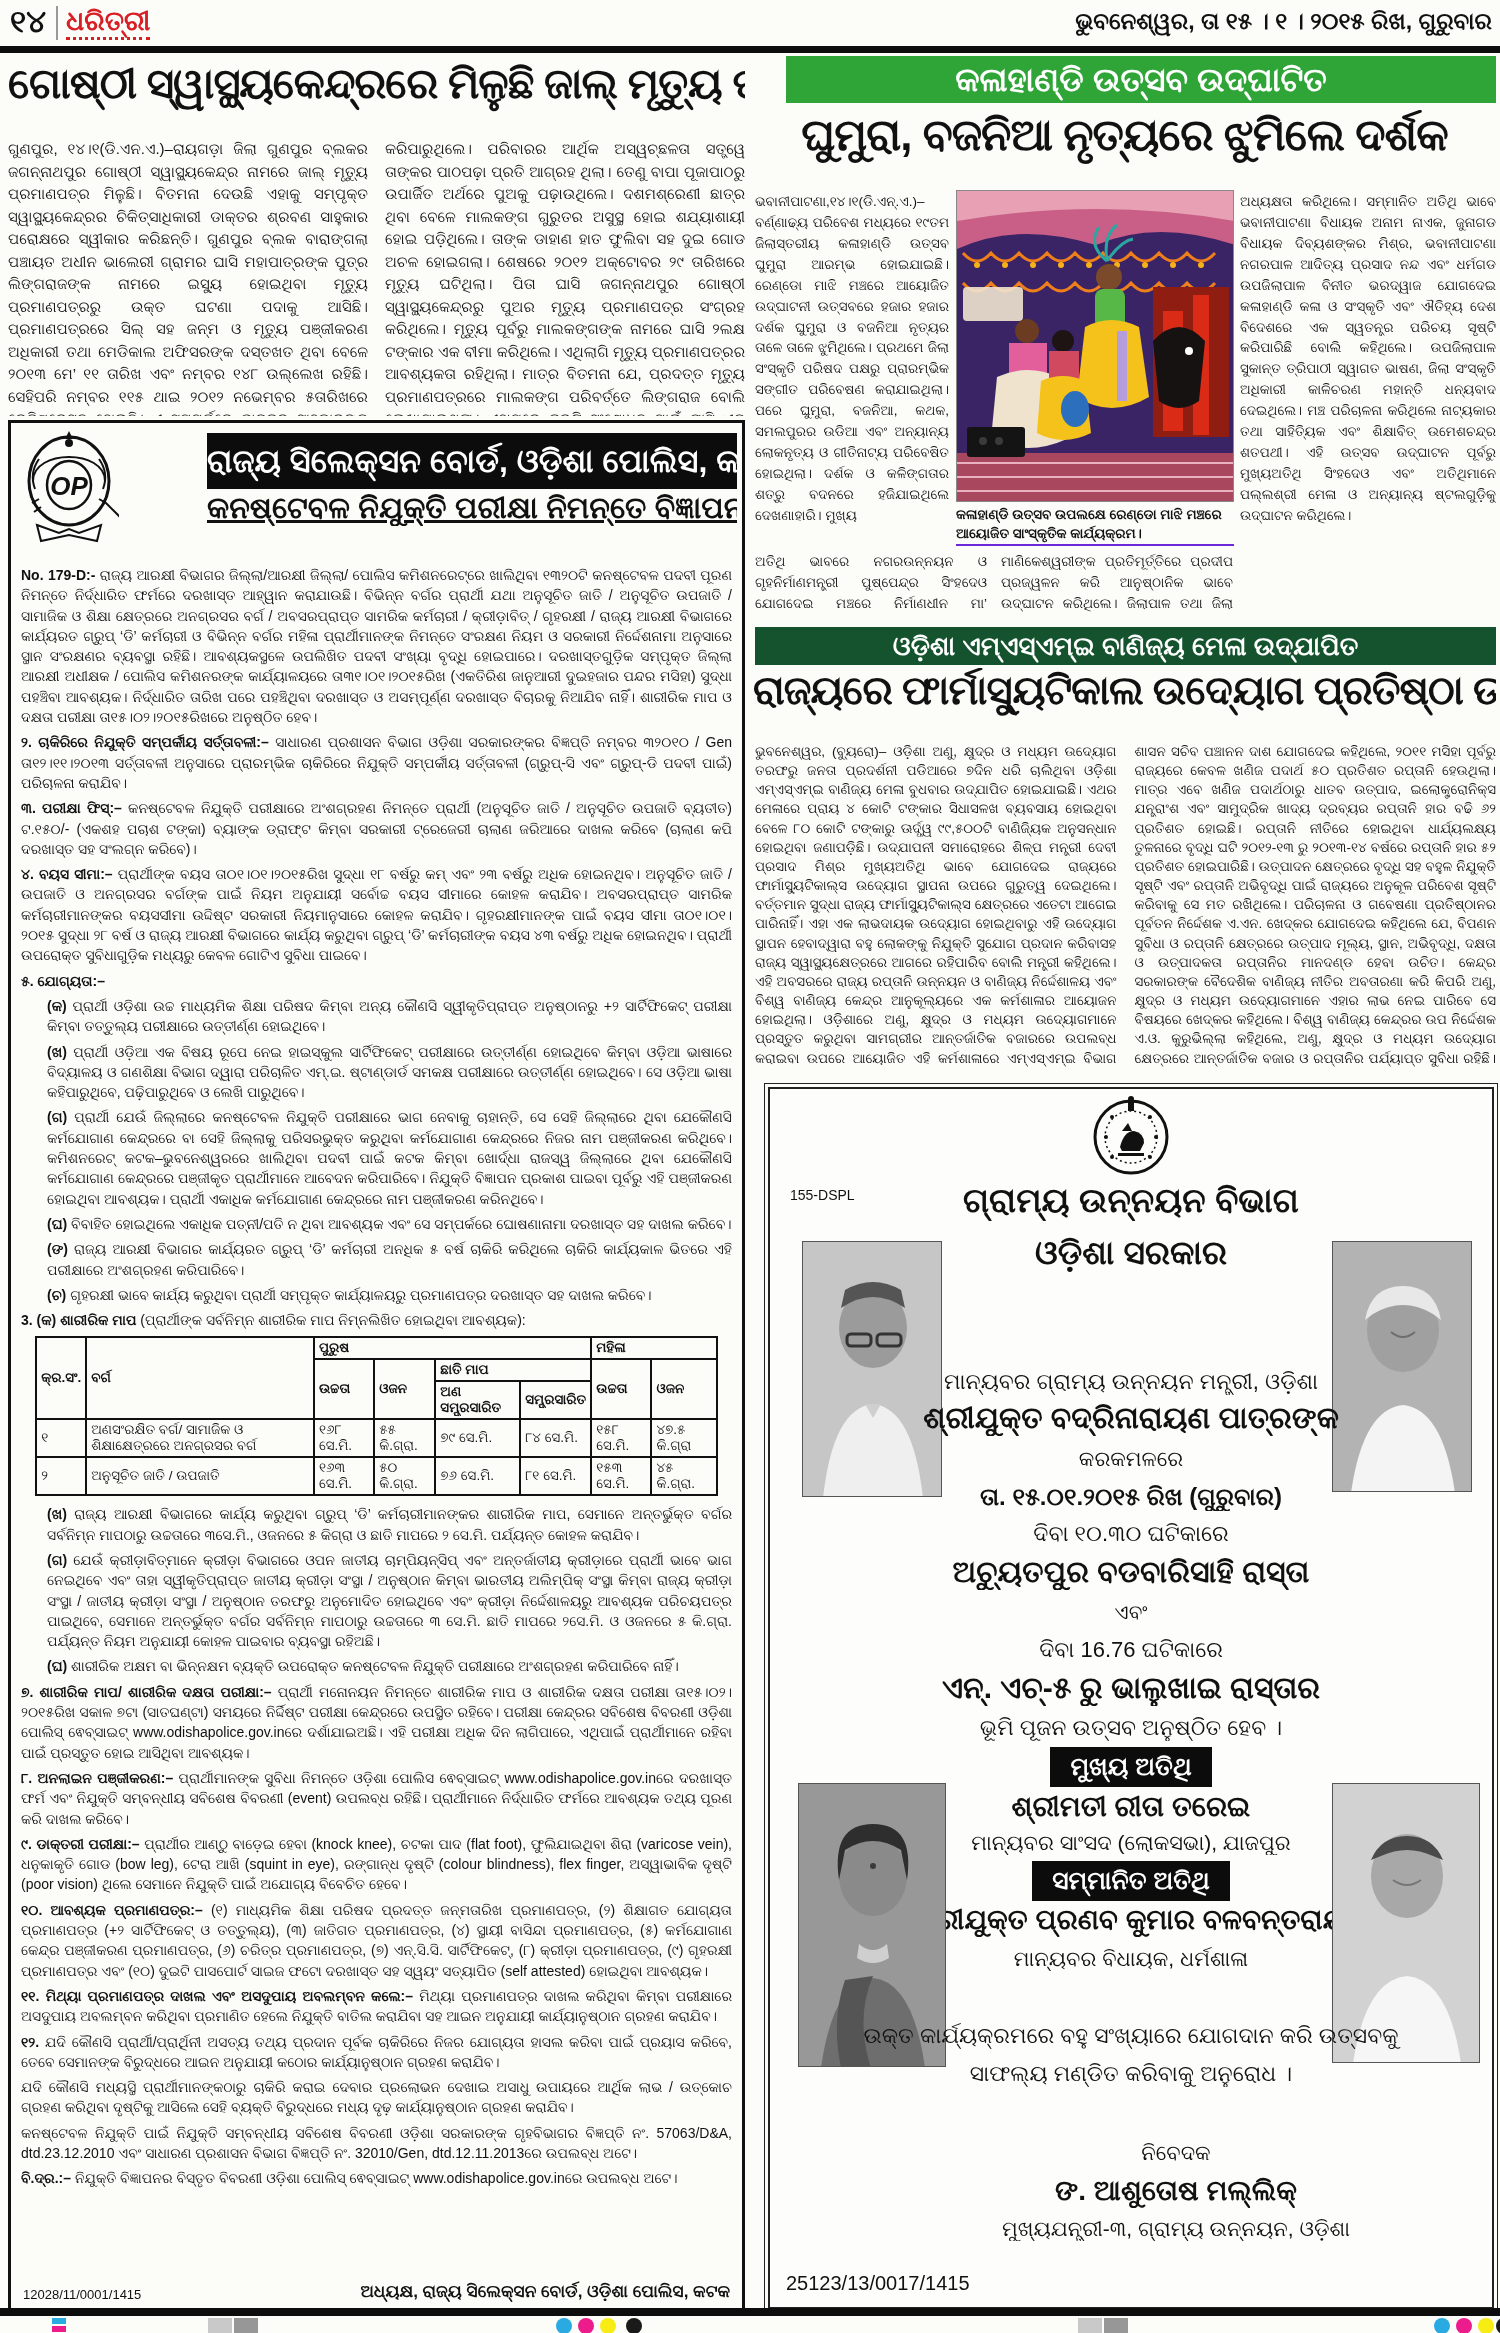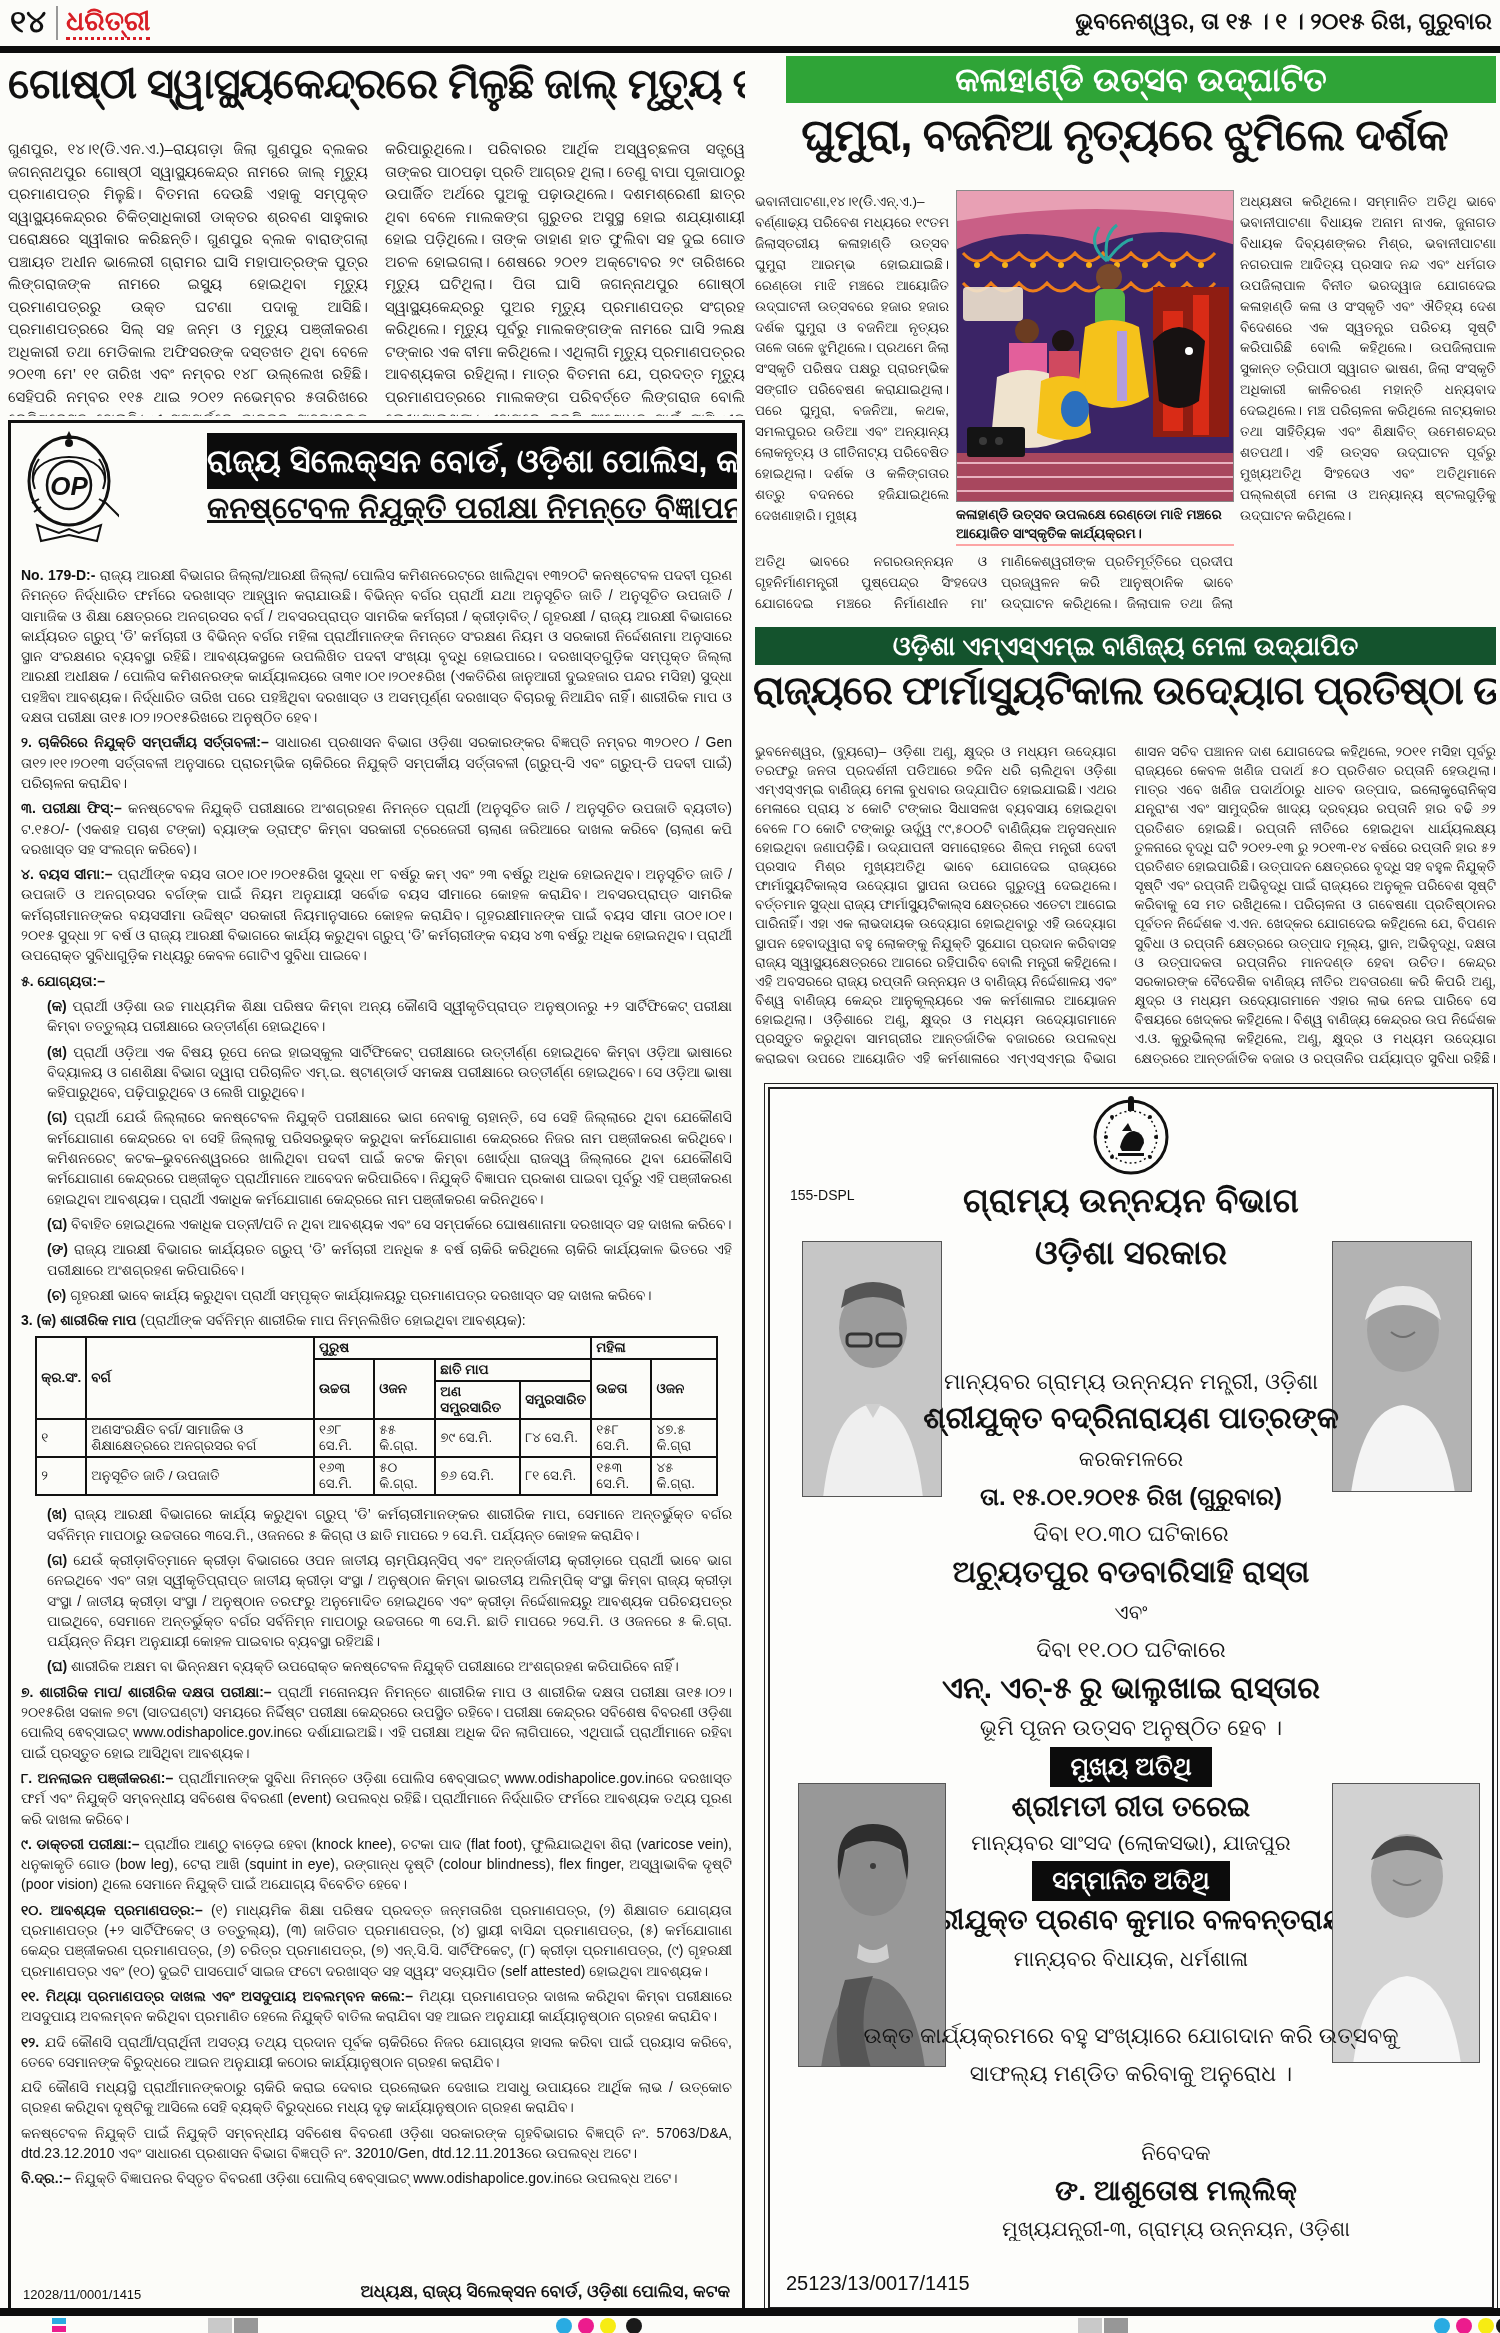--- a/index.html
+++ b/index.html
@@ -53,21 +53,21 @@
                   overflow:hidden; white-space:nowrap; }
   .kal-headline { position:absolute; left:753px; top:110px; width:743px; height:74px; overflow:hidden;
                   font-size:44px; font-weight:bold; text-align:center; letter-spacing:-1px; white-space:nowrap; }
   .kal-left { position:absolute; left:755px; top:192px; width:194px; height:428px; overflow:hidden;
               font-size:13.5px; line-height:1.55; text-align:justify; }
   .kal-right { position:absolute; left:1240px; top:192px; width:256px; height:428px; overflow:hidden;
                font-size:13.5px; line-height:1.55; text-align:justify; }
   .kal-photo { position:absolute; left:956px; top:190px; width:278px; height:312px; border:1px solid #888;
                overflow:hidden; }
   .kal-caption { position:absolute; left:956px; top:506px; width:278px; height:40px; overflow:hidden;
-                 font-size:13.5px; font-weight:bold; line-height:1.4; border-bottom:2px solid #fca5a5;
+                 font-size:13.5px; font-weight:bold; line-height:1.4; border-bottom:2px solid #6d28d9;
                  padding-bottom:8px; }
   .kal-below { position:absolute; left:755px; top:552px; width:478px; height:68px; overflow:hidden;
                column-count:2; column-gap:14px; font-size:13.5px; line-height:1.55; text-align:justify; }
 
   
   .red-banner { position:absolute; left:755px; top:627px; width:741px; height:38px; background:#14532d;
                 color:#fff; font-size:26px; font-weight:bold; text-align:center; line-height:38px;
                 overflow:hidden; white-space:nowrap; }
   .ph-headline { position:absolute; left:753px; top:668px; width:743px; height:66px; overflow:hidden;
                  font-size:40px; font-weight:bold; text-align:center; letter-spacing:-1px; white-space:nowrap; }
@@ -367,21 +367,21 @@
       </svg>
     </div>
 
     <div class="ad-line ad-mlabel">ମାନ୍ୟବର ଗ୍ରାମ୍ୟ ଉନ୍ନୟନ ମନ୍ତ୍ରୀ, ଓଡ଼ିଶା</div>
     <div class="ad-line ad-mname">ଶ୍ରୀଯୁକ୍ତ ବଦ୍ରିନାରାୟଣ ପାତ୍ରଙ୍କ</div>
     <div class="ad-line ad-hands">କରକମଳରେ</div>
     <div class="ad-line ad-date">ତା. ୧୫.୦୧.୨୦୧୫ ରିଖ (ଗୁରୁବାର)</div>
     <div class="ad-line ad-time1">ଦିବା ୧୦.୩୦ ଘଟିକାରେ</div>
     <div class="ad-line ad-venue1">ଅଚ୍ୟୁତପୁର ବଡବାରିସାହି ରାସ୍ତା</div>
     <div class="ad-line ad-and">ଏବଂ</div>
-    <div class="ad-line ad-time2">ଦିବା ୧୧.୦୦ ଘଟିକାରେ</div>
+    <div class="ad-line ad-time2">ଦିବା 16.76 ଘଟିକାରେ</div>
     <div class="ad-line ad-venue2">ଏନ୍. ଏଚ୍-୫ ରୁ ଭାଲୁଖାଇ ରାସ୍ତାର</div>
     <div class="ad-line ad-event">ଭୂମି ପୂଜନ ଉତ୍ସବ ଅନୁଷ୍ଠିତ ହେବ ।</div>
 
     <div class="ad-line ad-chip-row1"><span class="chip">ମୁଖ୍ୟ ଅତିଥି</span></div>
     <div class="ad-line ad-cgname">ଶ୍ରୀମତୀ ରୀତା ତରେଇ</div>
     <div class="ad-line ad-cgtitle">ମାନ୍ୟବର ସାଂସଦ (ଲୋକସଭା), ଯାଜପୁର</div>
     <div class="ad-line ad-chip-row2"><span class="chip">ସମ୍ମାନିତ ଅତିଥି</span></div>
     <div class="ad-line ad-gname">ଶ୍ରୀଯୁକ୍ତ ପ୍ରଣବ କୁମାର ବଳବନ୍ତରାୟ</div>
     <div class="ad-line ad-gtitle">ମାନ୍ୟବର ବିଧାୟକ, ଧର୍ମଶାଳା</div>
 

